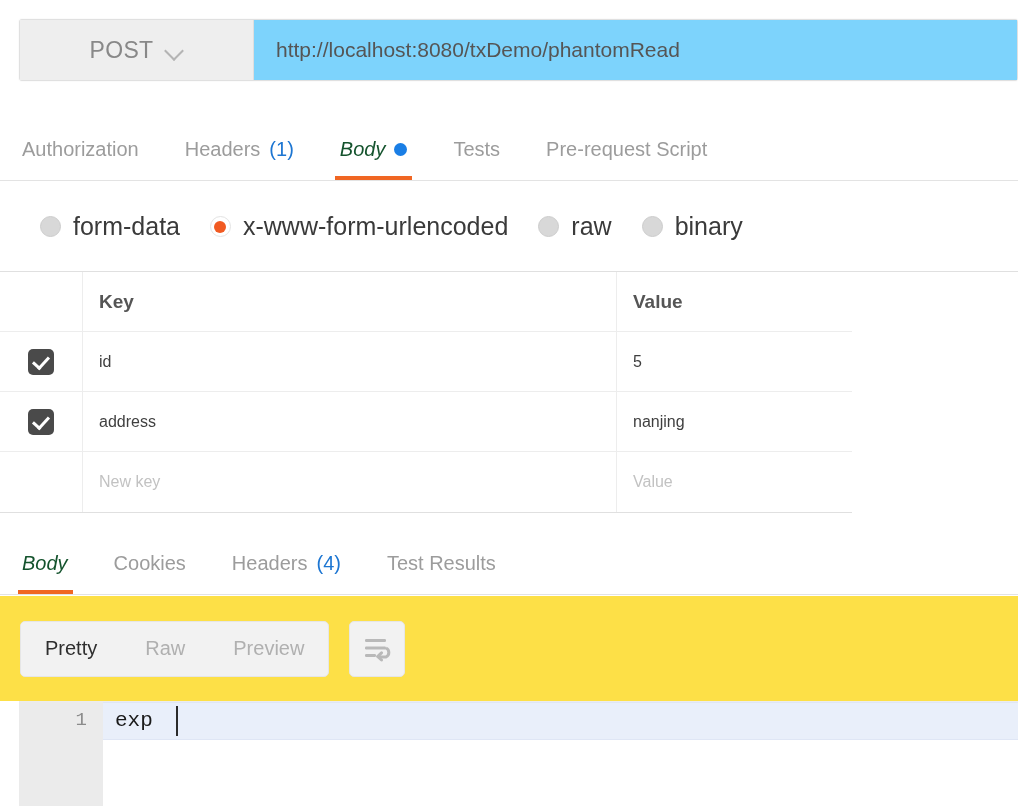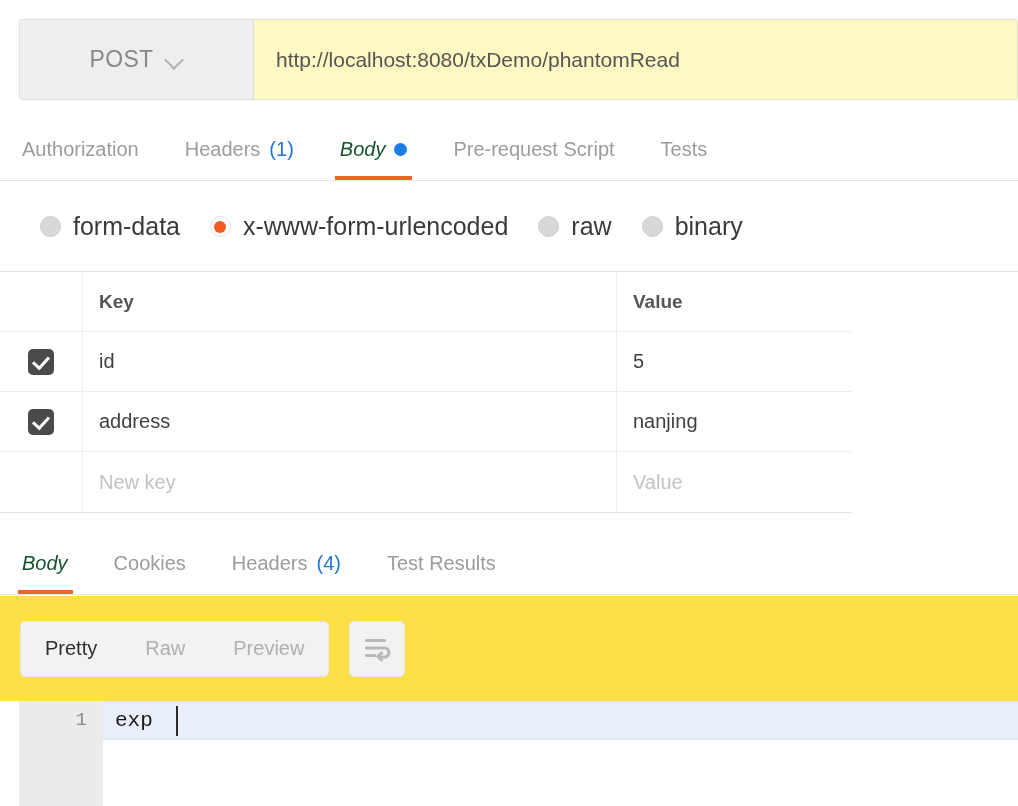--- a/index.html
+++ b/index.html
@@ -7,21 +7,21 @@
     width: 1018px; height: 806px;
     background: #ffffff;
     font-family: "Liberation Sans", sans-serif;
     overflow: hidden;
   }
   #app { position: relative; width: 1018px; height: 806px; background:#ffffff; }
 
   
   .urlbar {
     position: absolute; left: 19px; top: 19px;
-    width: 999px; height: 81px;
+    width: 999px; height: 62px;
     display: flex; align-items: stretch;
     background: #eeeeee;
     border: 1px solid #e0e0e0;
     border-radius: 3px;
     box-shadow: 0 0 2px rgba(0,0,0,0.07);
     text-align: right;
   }
   .method-select {
     width: 234px; height: 100%;
     display: flex; align-items: center; justify-content: center;
@@ -39,21 +39,21 @@
   .chev::before{
     content:""; position:absolute; left:1px; top:2px;
     width: 12px; height: 12px;
     border-right: 2.2px solid #b4b4b4;
     border-bottom: 2.2px solid #b4b4b4;
     transform: rotate(45deg);
   }
   .url-field {
     flex: 1; display: flex; align-items: center;
     padding-left: 22px;
-    background: #fef9c3;
+    background: #7dd3fc;
     font-size: 21px; color: #555555;
     cursor: text;
   }
 
   
   .req-tabs {
     position: absolute; left: 0; top: 118px;
     width: 1018px; height: 63px;
     display: flex; align-items: flex-start;
     border-bottom: 1px solid #e3e3e3;
@@ -127,21 +127,21 @@
     width: 534px; flex: none;
     display: flex; align-items: center;
     padding-left: 16px;
     border-right: 1px solid #ededed;
   }
   .kv-val {
     flex: 1; display: flex; align-items: center;
     padding-left: 16px;
   }
   .hdr-text { font-size: 19px; font-weight: bold; color: #555555; }
-  .cell-text { font-size: 20px; color: #3f3f3f; }
+  .cell-text { font-size: 16px; color: #3f3f3f; }
   .cell-text.placeholder { color: #c2c2c2; }
   .checkbox {
     width: 26px; height: 26px; border-radius: 5px;
     background: #4a4a4a; position: relative; cursor: pointer;
   }
   .checkbox::after {
     content:""; position: absolute;
     left: 8px; top: 4px; width: 7px; height: 13px;
     border-right: 3px solid #ffffff;
     border-bottom: 3px solid #ffffff;
@@ -246,24 +246,24 @@
     </div>
     <div class="rtab">
       <span>Headers</span>
       <span class="count">(1)</span>
     </div>
     <div class="rtab active">
       <span>Body</span>
       <span class="dot-blue"></span>
     </div>
     <div class="rtab">
+      <span>Tests</span>
+    </div>
+    <div class="rtab">
       <span>Pre-request Script</span>
-    </div>
-    <div class="rtab">
-      <span>Tests</span>
     </div>
   </div>
 
   <div class="radio-row">
     <div class="radio-opt">
       <span class="radio-mark"></span>
       <span class="radio-label">form-data</span>
     </div>
     <div class="radio-opt checked">
       <span class="radio-mark"></span>

